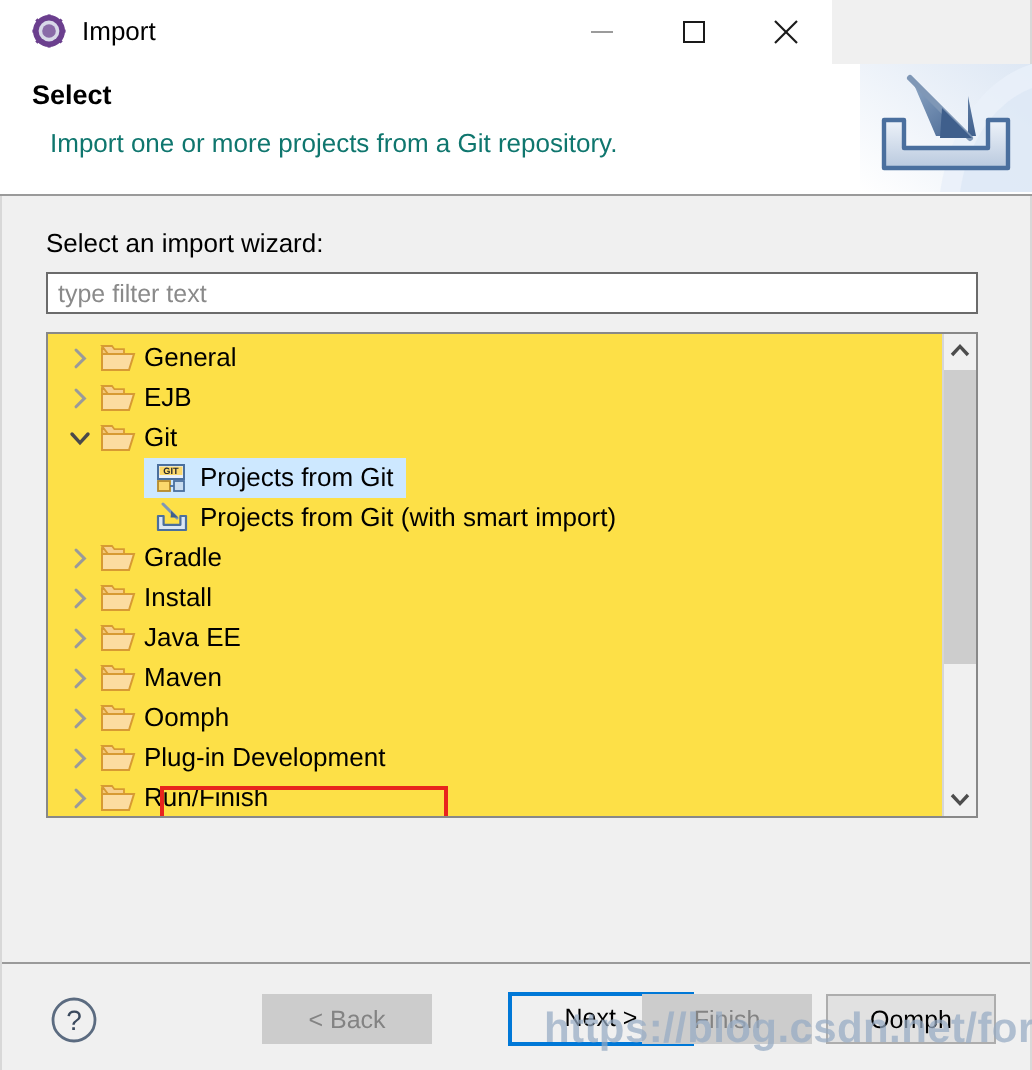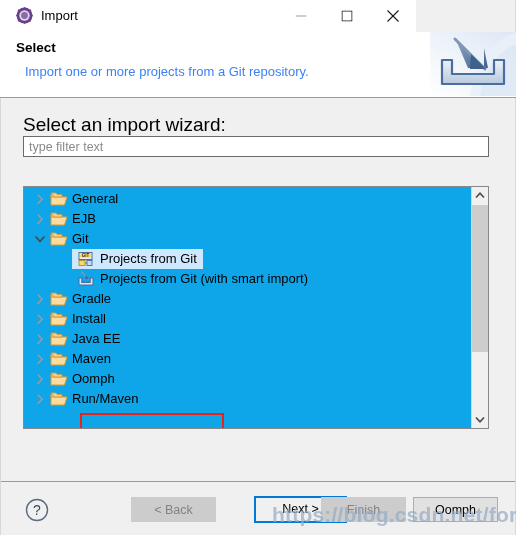--- a/index.html
+++ b/index.html
@@ -55,63 +55,62 @@
     overflow: hidden;
   }
   #header-title {
     position: absolute; left: 16px; top: 8px;
     font-size: 13.5px; font-weight: bold; color: #000;
     white-space: nowrap;
     text-align: right;
   }
   #header-desc {
     position: absolute; left: 25px; top: 32px;
-    font-size: 13px; color: #3b82f6;
+    font-size: 13px; color: #0f766e;
     white-space: nowrap;
     text-align: right;
   }
   #header-banner {
     position: absolute; right: 0px; top: 0px;
     width: 86px; height: 64px;
     overflow: hidden;
   }
 
   
   #content {
     position: absolute; left: 1px; top: 98px;
     width: 514px; height: 383px;
     background: #f0f0f0;
   }
   #wizard-label {
     position: absolute; left: 22px; top: 16px;
-    font-size: 19px; color: #000;
+    font-size: 13px; color: #000;
     white-space: nowrap;
   }
   #filter-input {
     position: absolute; left: 22px; top: 38px;
     width: 466px; height: 21px;
     background: #ffffff;
     border: 1px solid #6b6b6b;
     box-sizing: border-box;
     font-family: "Liberation Sans", sans-serif;
     font-size: 12.5px;
     color: #8a8a8a;
     padding: 0 5px;
     outline: none;
   }
   #filter-input::placeholder { color: #8a8a8a; opacity: 1; }
 
   #tree-panel {
     position: absolute; left: 22px; top: 68px;
     width: 466px; height: 243px;
-    background: #0ea5e9;
+    background: #fde047;
     border: 1px solid #888888;
     box-sizing: border-box;
     overflow: hidden;
-    margin-top: 20px;
   }
   #tree-rows {
     position: absolute; left: 0; top: 2px;
     width: 448px;
   }
   .trow {
     position: relative;
     height: 20px;
     white-space: nowrap;
     font-size: 13px;
@@ -432,21 +431,32 @@
           </div>
           <div class="trow d0">
             <span class="chev"><svg width="14" height="20" viewBox="0 0 14 20">
                 <path d="M5 6 L9.2 10.2 L5 14.4" fill="none" stroke="#9a9a9a" stroke-width="1.5" stroke-linecap="round"></path>
               </svg></span>
             <span class="ficon"><svg width="18" height="20" viewBox="0 0 18 20">
                 <path d="M1 5.5 L1 16 L14.5 16 L17 8 L4 8 Z" fill="#fcdca0" stroke="#d79a33" stroke-width="1"></path>
                 <path d="M1 5.5 L1 8 L4 8 L5.5 5.5 Z" fill="#f5c778" stroke="#d79a33" stroke-width="0.9"></path>
                 <path d="M1 4 L6 4 L7.2 5.6 L12 5.6 L12 8 L4 8 Z" fill="#f7cf8c" stroke="#d79a33" stroke-width="0.9"></path>
               </svg></span>
-            <span class="tlabel">Run/Maven</span>
+            <span class="tlabel">Plug-in Development</span>
+          </div>
+          <div class="trow d0">
+            <span class="chev"><svg width="14" height="20" viewBox="0 0 14 20">
+                <path d="M5 6 L9.2 10.2 L5 14.4" fill="none" stroke="#9a9a9a" stroke-width="1.5" stroke-linecap="round"></path>
+              </svg></span>
+            <span class="ficon"><svg width="18" height="20" viewBox="0 0 18 20">
+                <path d="M1 5.5 L1 16 L14.5 16 L17 8 L4 8 Z" fill="#fcdca0" stroke="#d79a33" stroke-width="1"></path>
+                <path d="M1 5.5 L1 8 L4 8 L5.5 5.5 Z" fill="#f5c778" stroke="#d79a33" stroke-width="0.9"></path>
+                <path d="M1 4 L6 4 L7.2 5.6 L12 5.6 L12 8 L4 8 Z" fill="#f7cf8c" stroke="#d79a33" stroke-width="0.9"></path>
+              </svg></span>
+            <span class="tlabel">Run/Finish</span>
           </div>
         </div>
       <div id="selection-outline"></div>
 
       <div id="vscroll">
         <div id="vs-up">
           <svg width="16" height="17" viewBox="0 0 16 17">
             <path d="M4 10.5 L8 6.2 L12 10.5" fill="none" stroke="#4d4d4d" stroke-width="1.7"></path>
           </svg>
         </div>

